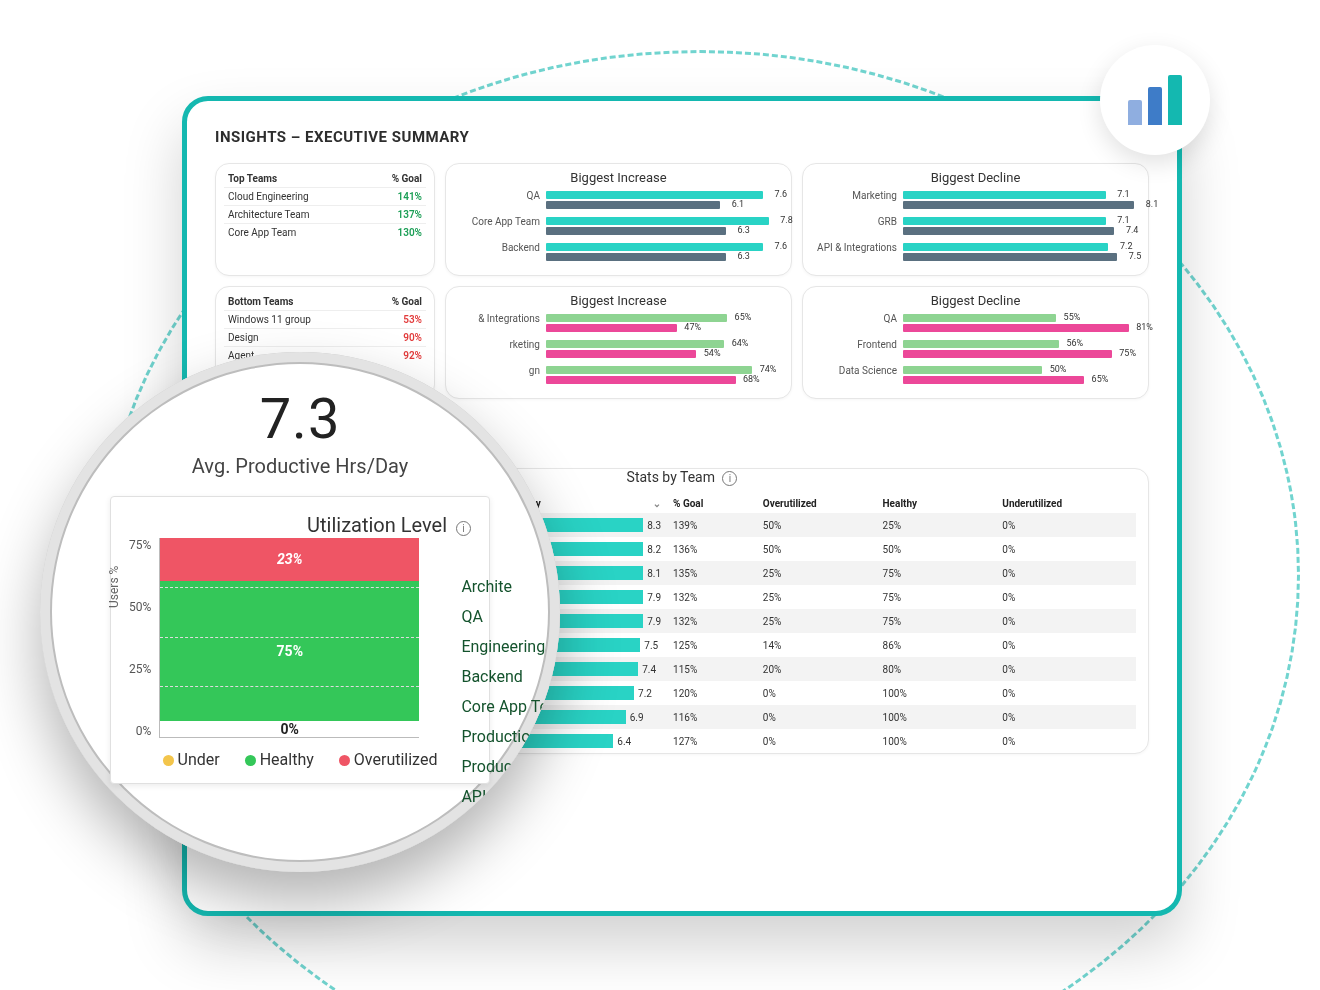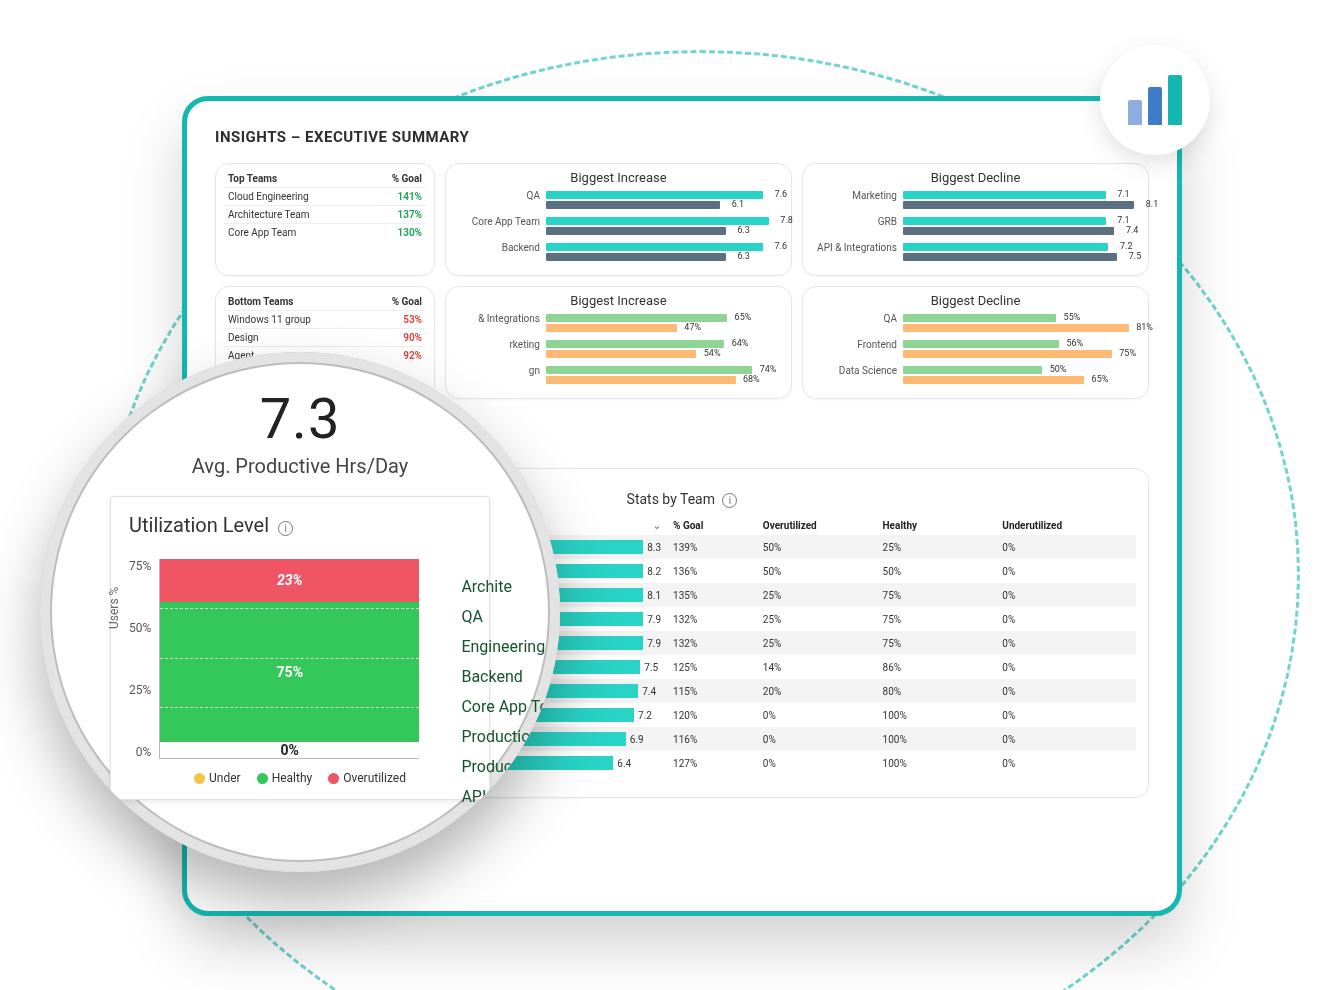--- a/index.html
+++ b/index.html
@@ -98,24 +98,24 @@
   
   .delta-chart { font-size: 10px; color: #555; }
   .delta-row { display: flex; align-items: flex-start; margin: 2px 0 6px; }
   .delta-label { width: 92px; text-align: right; padding-right: 6px; line-height: 10px; }
   .delta-bars { flex: 1; position: relative; }
   .delta-bar { height: 8px; border-radius: 1px; margin-bottom: 2px; position: relative; }
   .delta-bar .val { position: absolute; right: -24px; top: -2px; font-size: 9px; color: #333; }
   .bar-teal { background: #29d3c5; }
   .bar-slate { background: #5a7080; }
   .bar-lightgreen { background: #8ed492; }
-  .bar-paleslate { background: #fdba74; }
-
-  
-  .stats-card { grid-column: 1 / span 3; padding: 22px 12px; }
+  .bar-paleslate { background: #ec4899; }
+
+  
+  .stats-card { grid-column: 1 / span 3; padding: 0 12px; }
   .stats-title { text-align: center; font-size: 14px; color: #333; margin-bottom: 8px; }
   .stats-table { width: 100%; border-collapse: collapse; font-size: 10px; color: #333; table-layout: fixed; }
   .stats-table th { text-align: left; font-weight: 700; padding: 4px 6px; color: #222; }
   .stats-table td { padding: 5px 6px; }
   .stats-table tbody tr:nth-child(odd) { background: #f3f3f3; }
   .util-high { color: #e23b3b; font-weight: 600; }
   .util-opt  { color: #1a9e55; font-weight: 600; }
   .prod-cell { display: flex; align-items: center; gap: 4px; }
   .prod-bar { height: 14px; background: #29d3c5; }
 
@@ -141,36 +141,36 @@
   .lens-avg { font-size: 56px; font-weight: 400; color: #222; letter-spacing: 1px; }
   .lens-avg-label { font-size: 20px; color: #444; margin-top: 2px; margin-bottom: 18px; }
   .lens-card {
     width: 380px;
     border: 1px solid #e0e0e0;
     border-radius: 4px;
     box-shadow: 0 2px 6px rgba(0,0,0,.08);
     padding: 16px 18px 14px;
     background: #fff;
   }
-  .lens-card h3 { text-align: left; font-weight: 400; font-size: 20px; color: #333; margin-bottom: 22px; }
+  .lens-card h3 { text-align: right; font-weight: 400; font-size: 20px; color: #333; margin-bottom: 1px; }
   .info-i {
     display: inline-flex; align-items: center; justify-content: center;
     width: 15px; height: 15px; border: 1.5px solid #777; border-radius: 50%;
     font-size: 10px; color: #777; margin-left: 4px; font-style: normal;
   }
   .util-chart { display: flex; }
   .util-yaxis { display: flex; flex-direction: column; justify-content: space-between; align-items: flex-end; font-size: 12px; color: #555; height: 200px; padding-right: 8px; position: relative; }
   .util-yaxis .ylabel { position: absolute; left: -22px; top: 50%; transform: rotate(-90deg) translateX(30px); transform-origin: left top; font-size: 12px; color: #666; white-space: nowrap; }
   .util-stack { width: 260px; height: 200px; border-left: 1px solid #bbb; border-bottom: 1px solid #bbb; position: relative; display: flex; flex-direction: column-reverse; }
   .util-seg { width: 100%; display: flex; align-items: center; justify-content: center; color: #fff; font-weight: 700; font-size: 14px; }
   .seg-under { background: #f3c54b; color: #222; }
   .seg-healthy { background: #34c759; }
   .seg-over { background: #ef5565; font-style: italic; }
   .grid-line { position: absolute; left: 0; right: 0; border-top: 1px dashed #ddd; }
-  .legend { display: flex; justify-content: center; gap: 16px; font-size: 12px; color: #333; margin-top: 12px; align-items: flex-end; }
+  .legend { display: flex; justify-content: center; gap: 25px; font-size: 16px; color: #333; margin-top: 12px; align-items: flex-end; }
   .legend .dot { width: 11px; height: 11px; border-radius: 50%; display: inline-block; margin-right: 4px; vertical-align: middle; }
   .dot-under { background: #f3c54b; }
   .dot-healthy { background: #34c759; }
   .dot-over { background: #ef5565; }
 
   
   .lens-teamlist {
     position: absolute;
     right: 12px;
     top: 220px;

